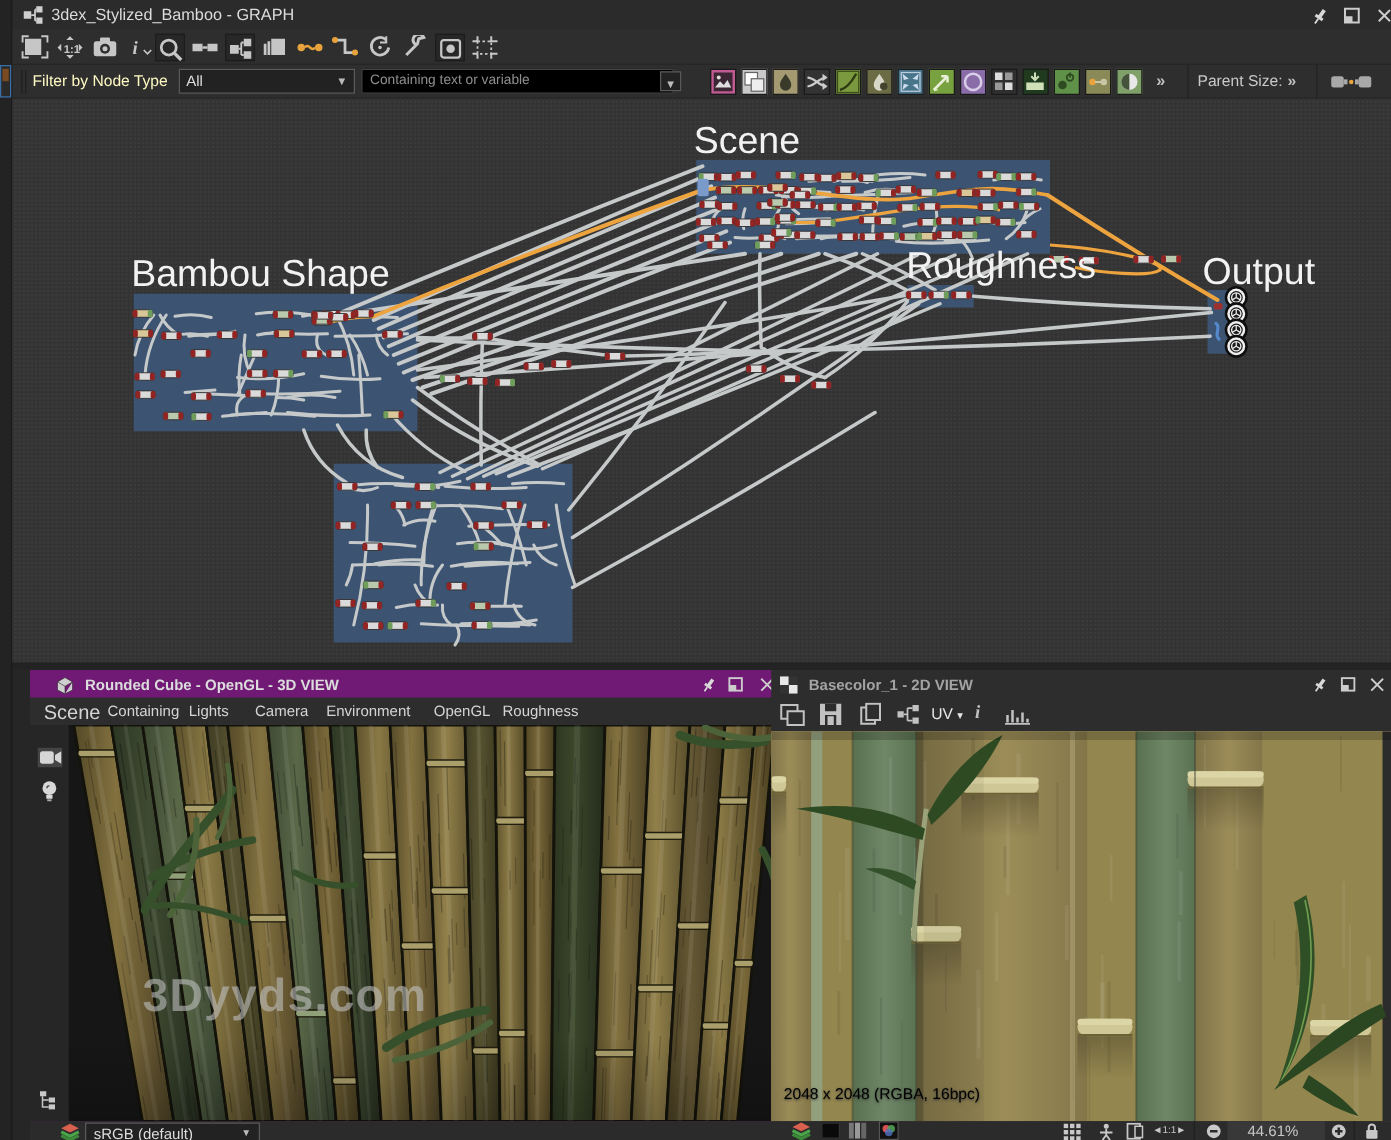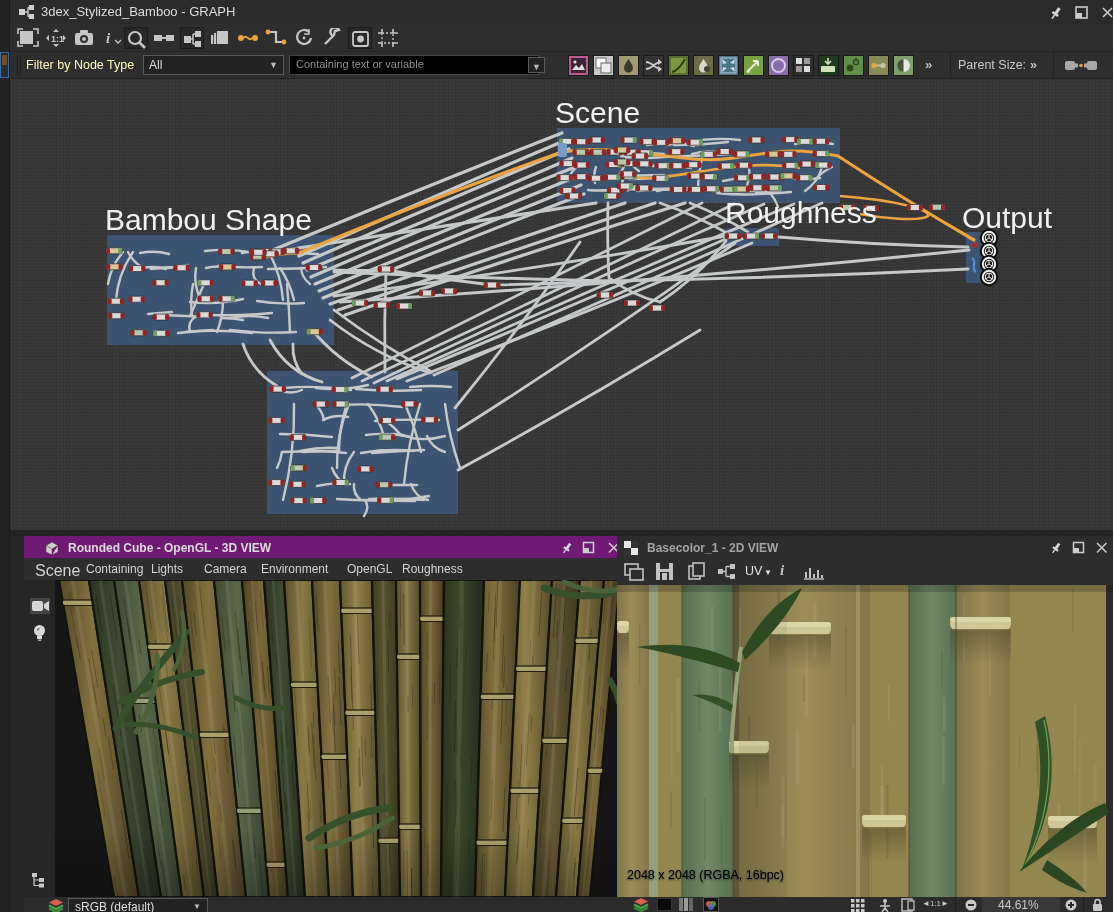--- a/index.html
+++ b/index.html
@@ -1468,20 +1468,21 @@
         <rect x="5" y="12" width="5" height="3" fill="#d8d8d8"></rect>
         <rect x="5.8" y="15.5" width="3.4" height="1.5" fill="#aaa"></rect>
         <path d="M5.5,6.5 a2,2 0 0 1 2,-2" stroke="#555" stroke-width="1.2" fill="none"></path>
       </svg>
 <svg class="abs" style="left:7px;top:292px" width="16" height="16">
         <rect x="1" y="1" width="5" height="4" fill="#c8c8c8"></rect>
         <rect x="8" y="6" width="5" height="4" fill="#c8c8c8"></rect>
         <rect x="8" y="11.5" width="5" height="4" fill="#c8c8c8"></rect>
         <path d="M3,5 v8.5 h5 M3,8 h5" stroke="#c8c8c8" stroke-width="1.2" fill="none"></path>
       </svg>
+<div class="abs" style="left:90px;top:196px;font-size:37px;font-weight:bold;color:rgba(190,190,190,0.6);letter-spacing:1px">3Dyyds.com</div>
 </div>
 <div class="abs" style="left:0;top:361px;width:600px;height:15px;background:#2b2b2b">
 <svg class="abs" style="left:22px;top:1px" width="20" height="15">
         <path d="M10,1 l7,3.5 -7,3.5 -7,-3.5 z" fill="#d95f4f"></path>
         <path d="M3,7.5 l7,3.5 7,-3.5" stroke="#4aa54a" stroke-width="2.5" fill="none"></path>
         <path d="M3,10.5 l7,3.5 7,-3.5" stroke="#3a8a3a" stroke-width="2.5" fill="none"></path>
       </svg>
 <div class="abs" style="left:44px;top:1px;width:140px;height:17px;background:#222;border:1px solid #5a5a5a;color:#ddd;font-size:12px;padding:1px 6px">sRGB (default)<span style="position:absolute;right:6px;top:3px;font-size:8px;color:#bbb">▼</span></div>
 </div>
 </div>

